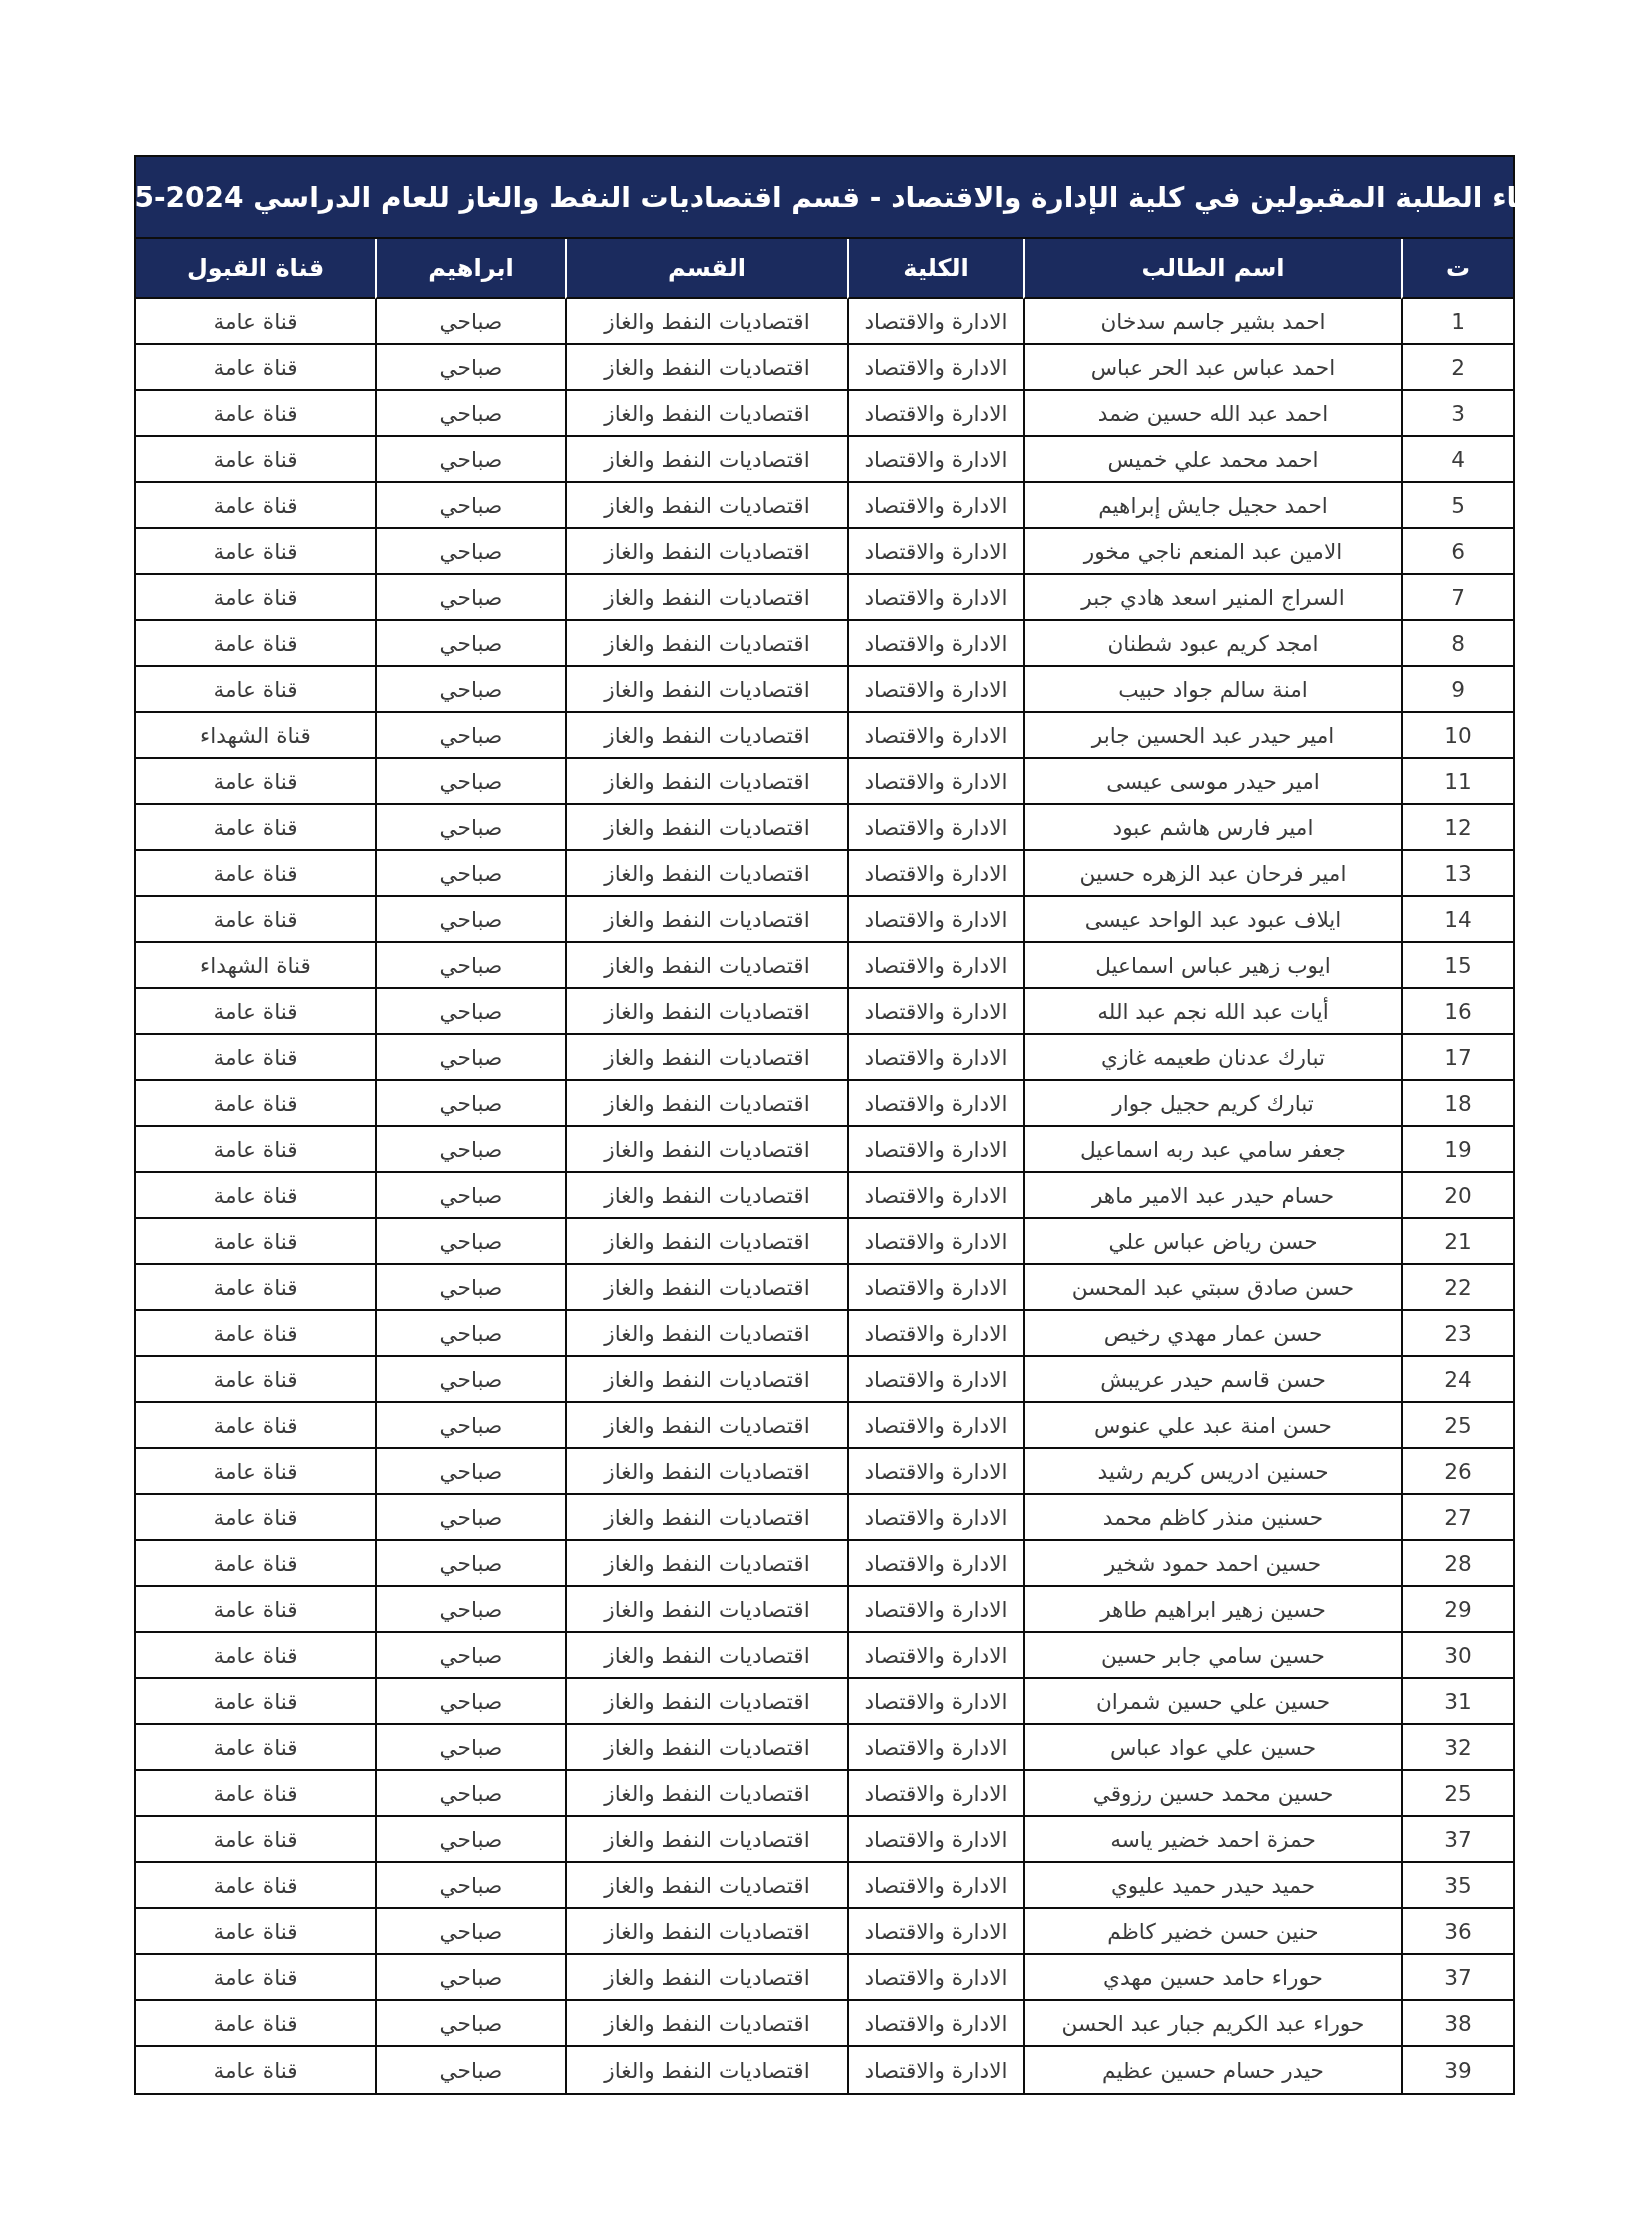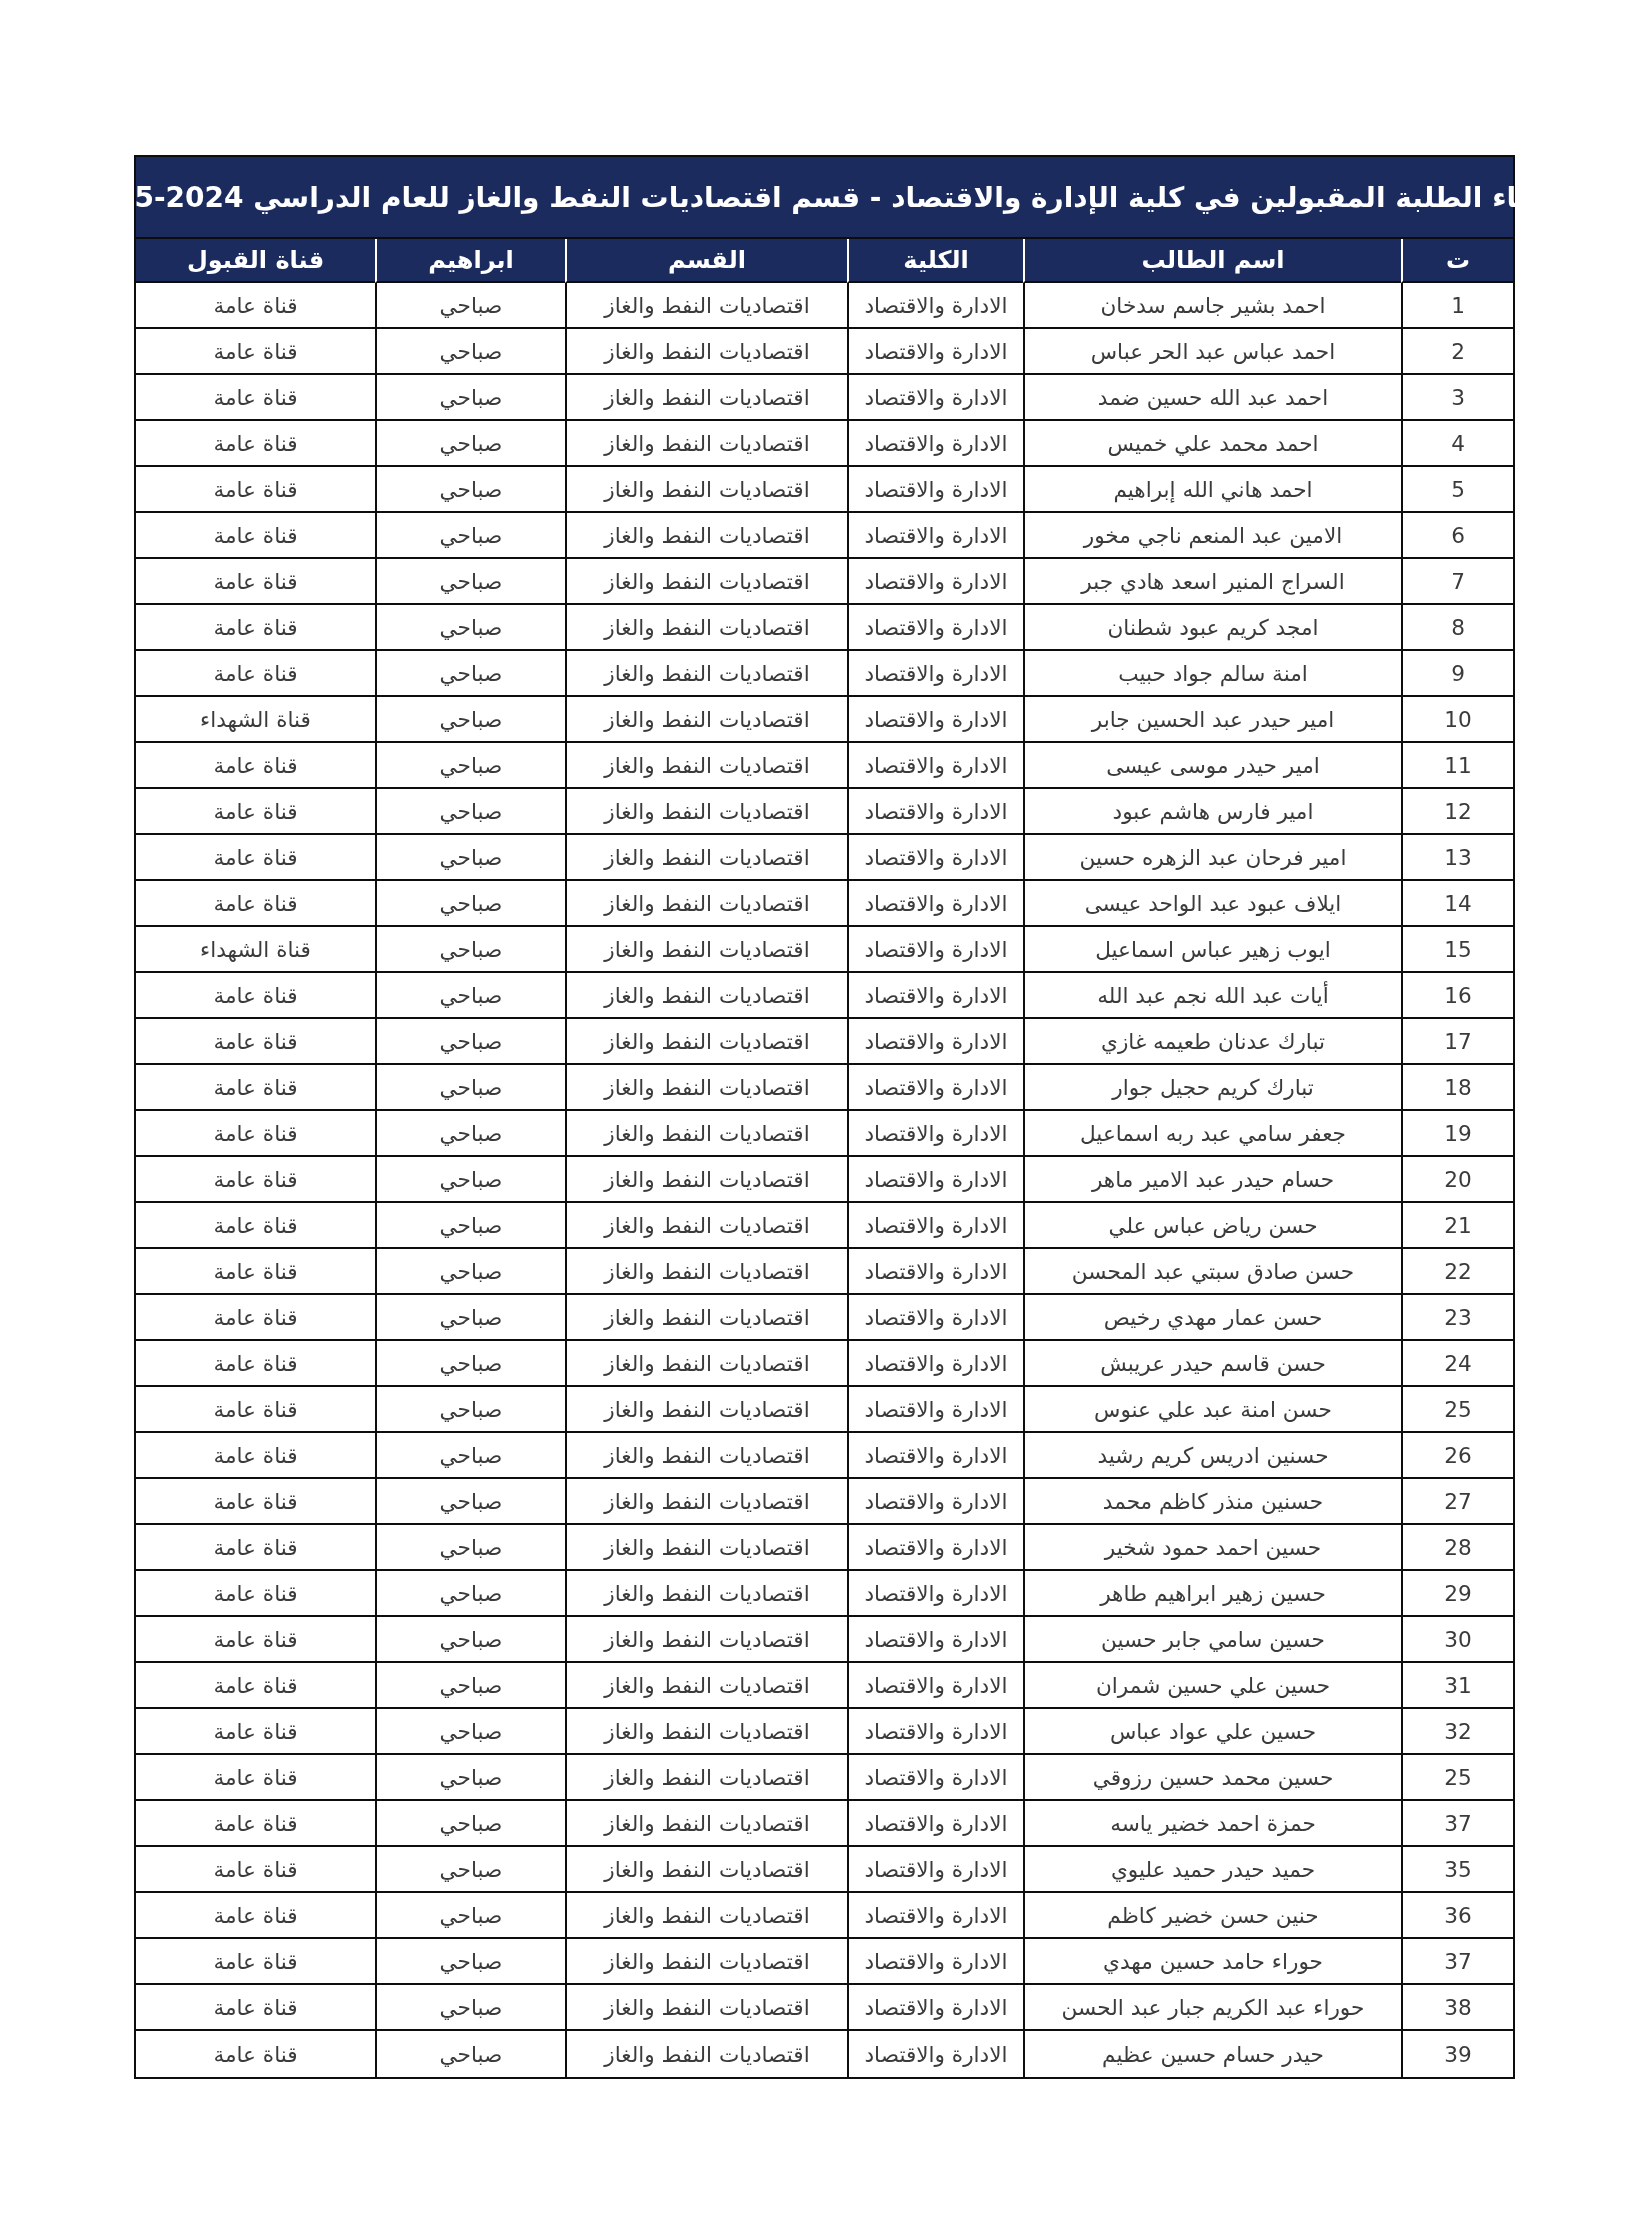--- a/index.html
+++ b/index.html
@@ -48,21 +48,21 @@
     width: 100%;
     border-collapse: separate;
     border-spacing: 0;
     table-layout: fixed;
   }
   table.admissions th {
     background: #1b2b5e;
     color: #ffffff;
     font-size: 24px;
     font-weight: bold;
-    height: 44px;
+    height: 60px;
     border-left: 2.2px solid #ffffff;
     border-bottom: 2.2px solid #0d0d0d;
     text-align: center;
     vertical-align: middle;
     padding: 0 3px;
     box-sizing: border-box;
   }
   table.admissions th:last-child {
     border-left: none;
   }
@@ -149,21 +149,21 @@
           <tr>
             <td class="cell-no">4</td>
             <td class="cell-name">احمد محمد علي خميس</td>
             <td class="cell-college">الادارة والاقتصاد</td>
             <td class="cell-department">اقتصاديات النفط والغاز</td>
             <td class="cell-study">صباحي</td>
             <td class="cell-channel">قناة عامة</td>
           </tr>
           <tr>
             <td class="cell-no">5</td>
-            <td class="cell-name">احمد هاني الله إبراهيم</td>
+            <td class="cell-name">احمد حجيل جايش إبراهيم</td>
             <td class="cell-college">الادارة والاقتصاد</td>
             <td class="cell-department">اقتصاديات النفط والغاز</td>
             <td class="cell-study">صباحي</td>
             <td class="cell-channel">قناة عامة</td>
           </tr>
           <tr>
             <td class="cell-no">6</td>
             <td class="cell-name">الامين عبد المنعم ناجي مخور</td>
             <td class="cell-college">الادارة والاقتصاد</td>
             <td class="cell-department">اقتصاديات النفط والغاز</td>

